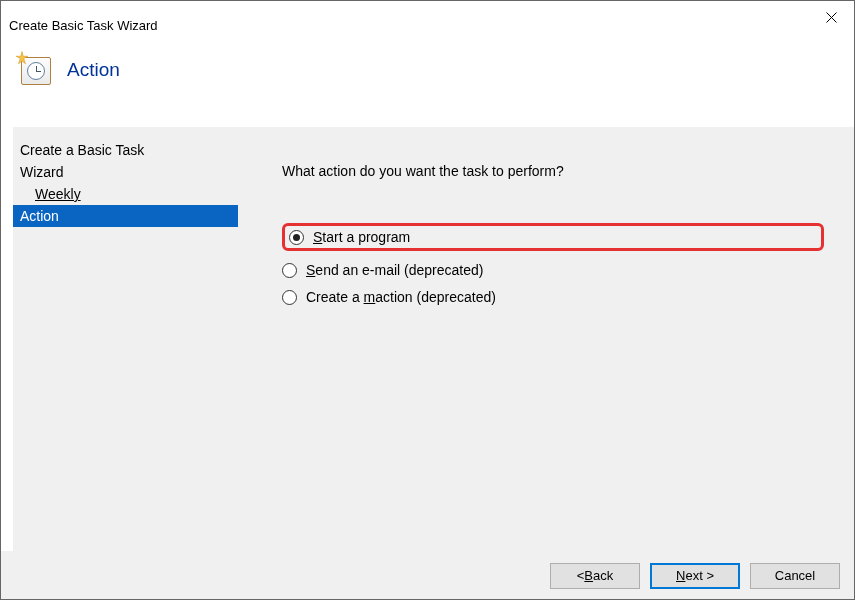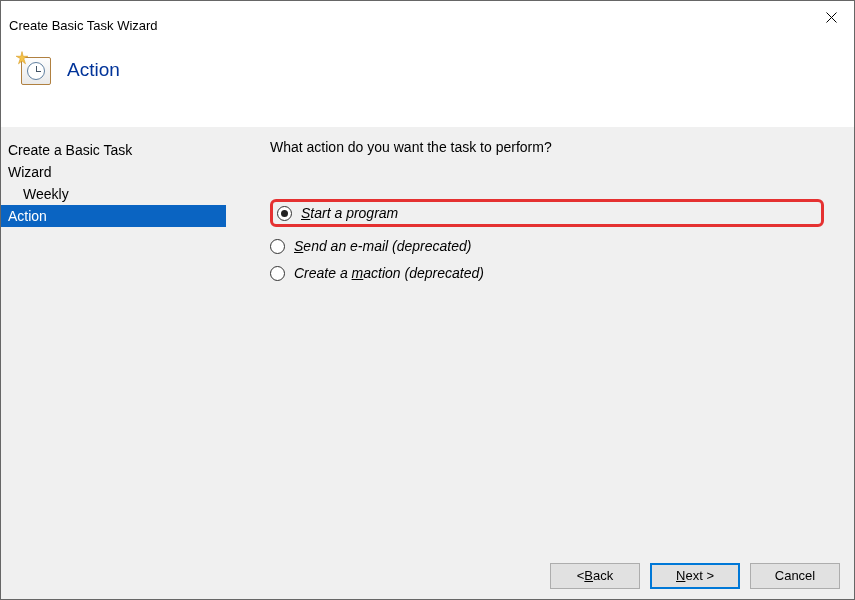--- a/index.html
+++ b/index.html
@@ -9,29 +9,29 @@
     .close-btn { width: 45px; height: 32px; display: flex; align-items: center; justify-content: center; cursor: pointer; }
     .header { height: 94px; padding: 18px 16px 0 16px; display: flex; align-items: flex-start; background: #fff; }
     .icon-box { width: 36px; height: 34px; position: relative; margin-right: 14px; margin-top: 2px; }
     .icon-clock { position: absolute; left: 4px; top: 4px; width: 30px; height: 28px; border: 1px solid #b08040; background: linear-gradient(#fdfdfd,#eaeaea); border-radius: 2px; display: flex; align-items: center; justify-content: center; }
     .icon-face { width: 18px; height: 18px; border: 1px solid #6080a0; border-radius: 50%; background: #fff; position: relative; }
     .icon-face::before { content: ''; position: absolute; left: 8px; top: 3px; width: 1px; height: 6px; background: #456; }
     .icon-face::after  { content: ''; position: absolute; left: 8px; top: 8px; width: 5px; height: 1px; background: #456; }
     .icon-star { position: absolute; left: -2px; top: -2px; width: 14px; height: 14px; }
     .icon-star svg { width: 14px; height: 14px; display:block; }
     .heading-text { font-size: 19px; color: #003399; padding-top: 8px; }
-    .body { display: flex; background: #f0f0f0; height: 424px; border-top: 0; }
+    .body { display: flex; background: #f0f0f0; height: 424px; border-top: 0; margin-left: 12px; }
     .sidebar { width: 225px; padding-top: 12px; }
     .step { padding: 3px 7px; font-size: 14px; cursor: pointer; }
-    .step.sub { padding-left: 22px; }
+    .step.sub { padding-left: 22px; text-decoration: underline; }
     .step.active { background: #0a64c2; color: #fff; }
-    .main { flex: 1; padding: 12px 30px 0 44px; font-size: 14px; }
+    .main { flex: 1; padding: 36px 30px 0 44px; font-size: 14px; }
     .question { margin-bottom: 44px; }
     .options { display: flex; flex-direction: column; gap: 11px; }
-    .opt-row { display: flex; align-items: center; gap: 9px; font-style: italic; }
+    .opt-row { display: flex; align-items: center; gap: 9px; }
     .radio { width: 15px; height: 15px; border: 1px solid #333; border-radius: 50%; display: inline-flex; align-items: center; justify-content: center; background: #fff; }
     .radio.checked::after { content: ''; width: 7px; height: 7px; background: #222; border-radius: 50%; display: block; }
     .opt-label { font-size: 14px; }
     .underline-char { text-decoration: underline; }
     .highlight { border: 3px solid #e53131; border-radius: 6px; padding: 3px 14px 3px 4px; }
     .footer { height: 49px; background: #f0f0f0; display: flex; align-items: center; justify-content: flex-end; gap: 10px; padding-right: 14px; }
     .btn { width: 90px; height: 26px; background: #e1e1e1; border: 1px solid #adadad; font-size: 13px; cursor: pointer; display:flex; align-items:center; justify-content:center; }
     .btn.primary { border: 2px solid #0078d7; }
   </style>
 </head>

